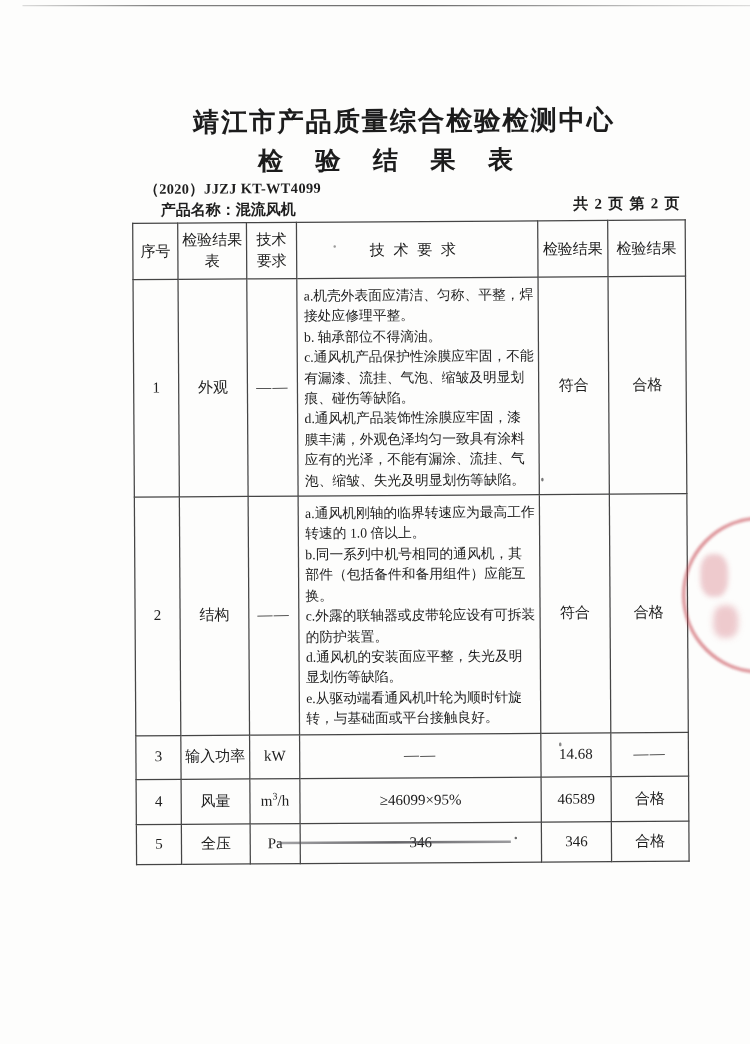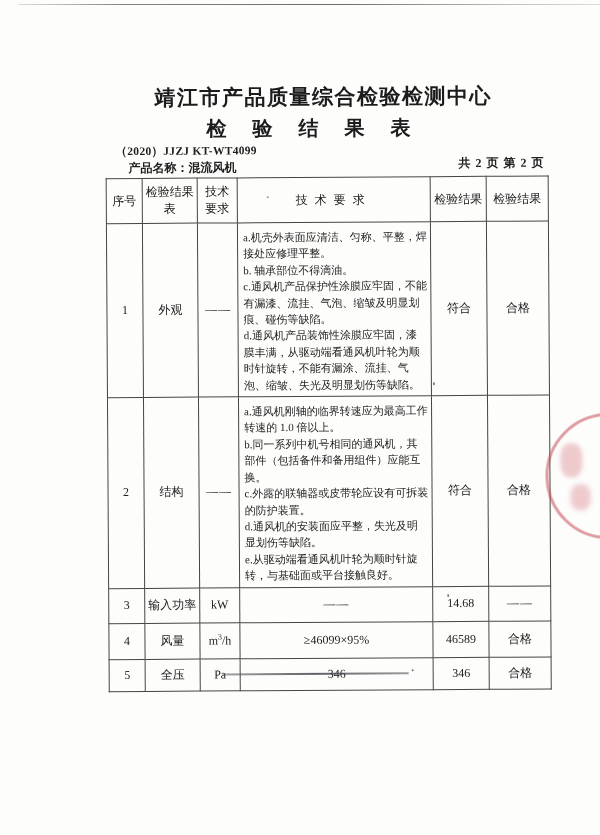--- a/index.html
+++ b/index.html
@@ -114,21 +114,21 @@
       </tr>
 
       <tr style="height:164px">
         <td>1</td>
         <td>外观</td>
         <td class="dash">——</td>
         <td class="req">
           <p class="req-item">a.机壳外表面应清洁、匀称、平整，焊接处应修理平整。</p>
           <p class="req-item">b. 轴承部位不得滴油。</p>
           <p class="req-item">c.通风机产品保护性涂膜应牢固，不能有漏漆、流挂、气泡、缩皱及明显划痕、碰伤等缺陷。</p>
-          <p class="req-item">d.通风机产品装饰性涂膜应牢固，漆膜丰满，从驱动端看通风机叶轮为顺时针旋转，不能有漏涂、流挂、气泡、缩皱、失光及明显划伤等缺陷。</p>
+          <p class="req-item">d.通风机产品装饰性涂膜应牢固，漆膜丰满，外观色泽均匀一致具有涂料应有的光泽，不能有漏涂、流挂、气泡、缩皱、失光及明显划伤等缺陷。</p>
         </td>
         <td>符合</td>
         <td>合格</td>
       </tr>
 
       <tr style="height:171px">
         <td>2</td>
         <td>结构</td>
         <td class="dash">——</td>
         <td class="req">

